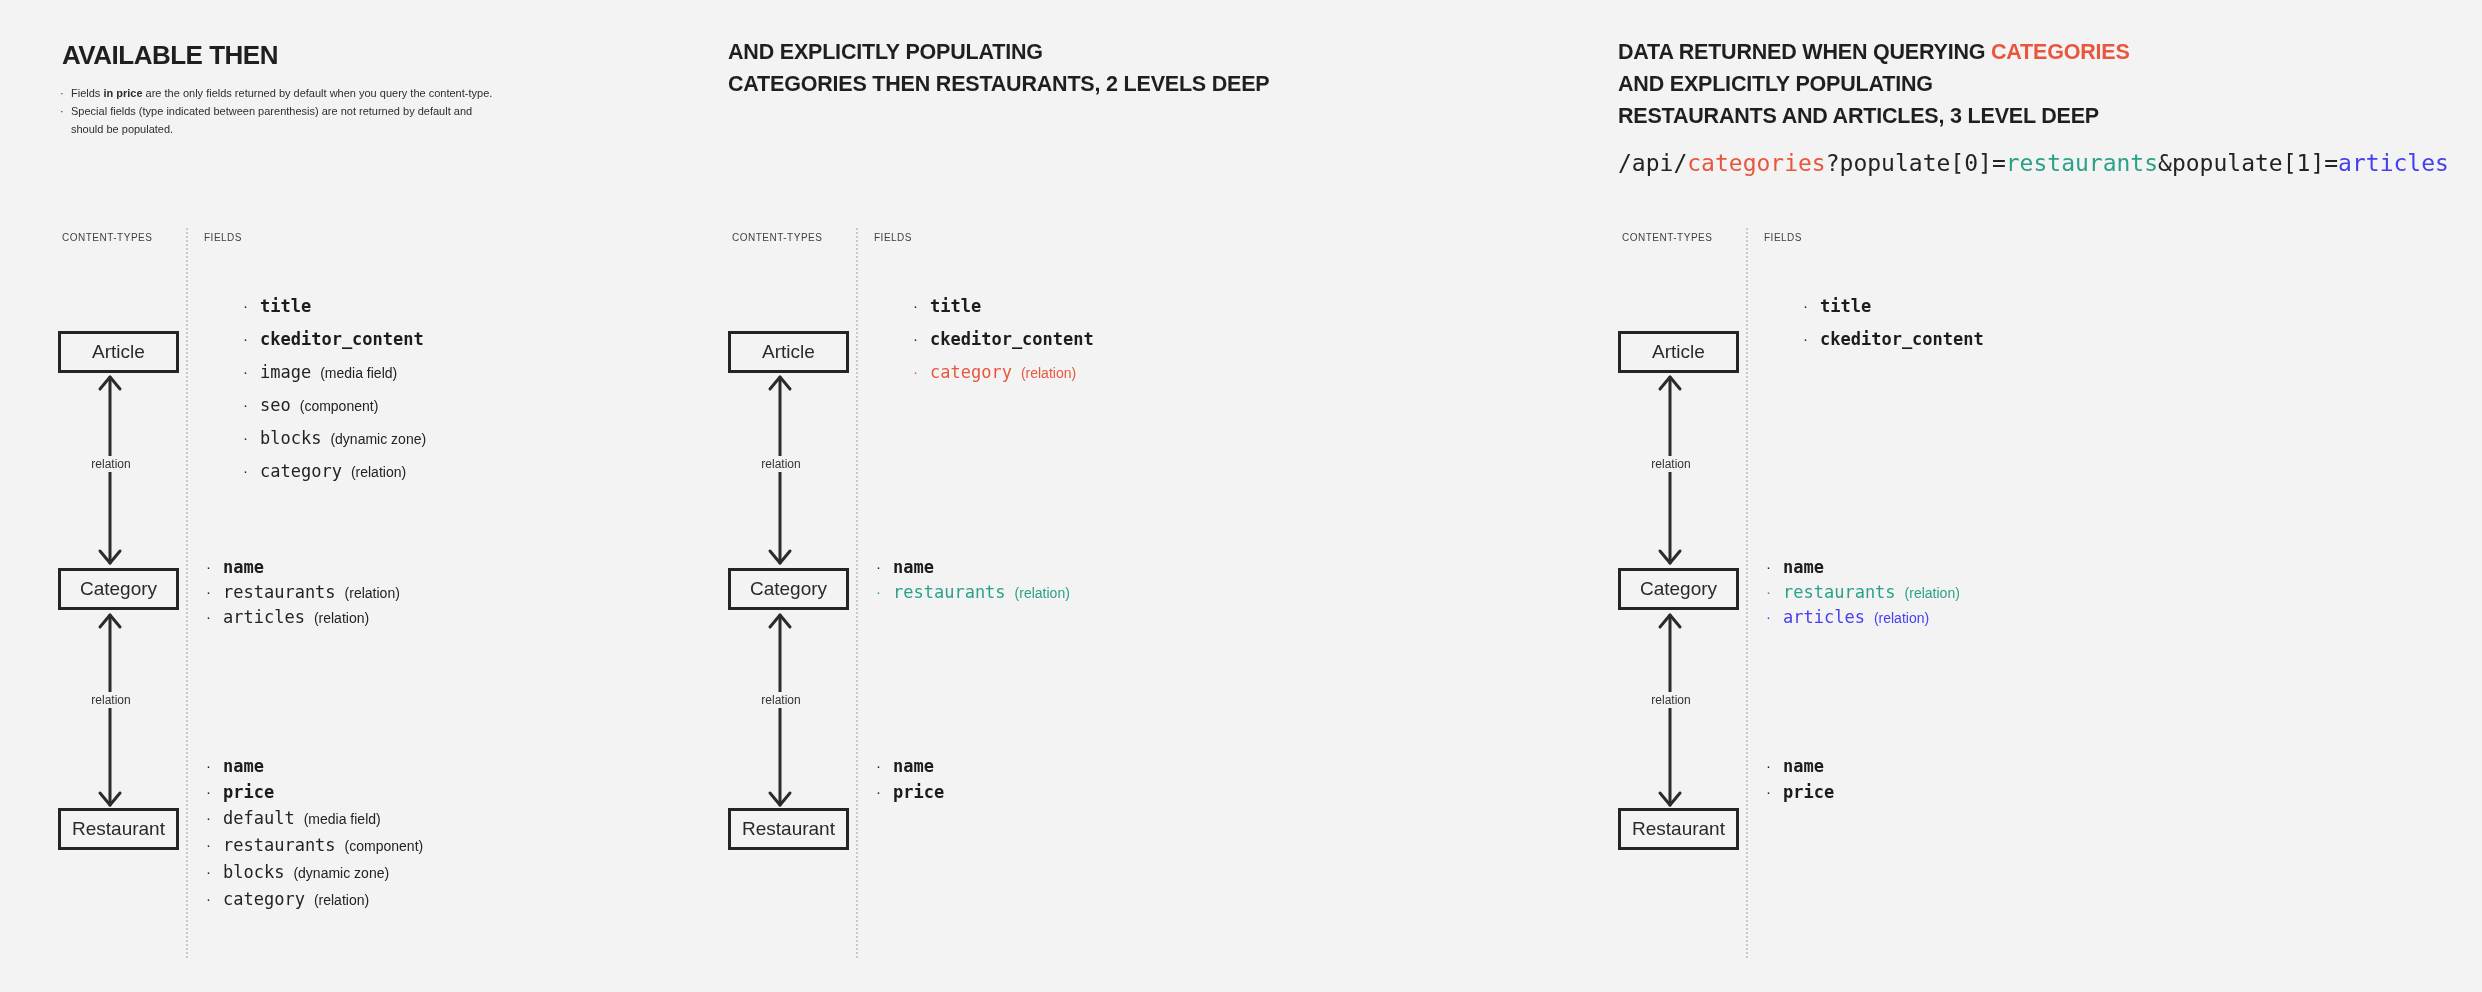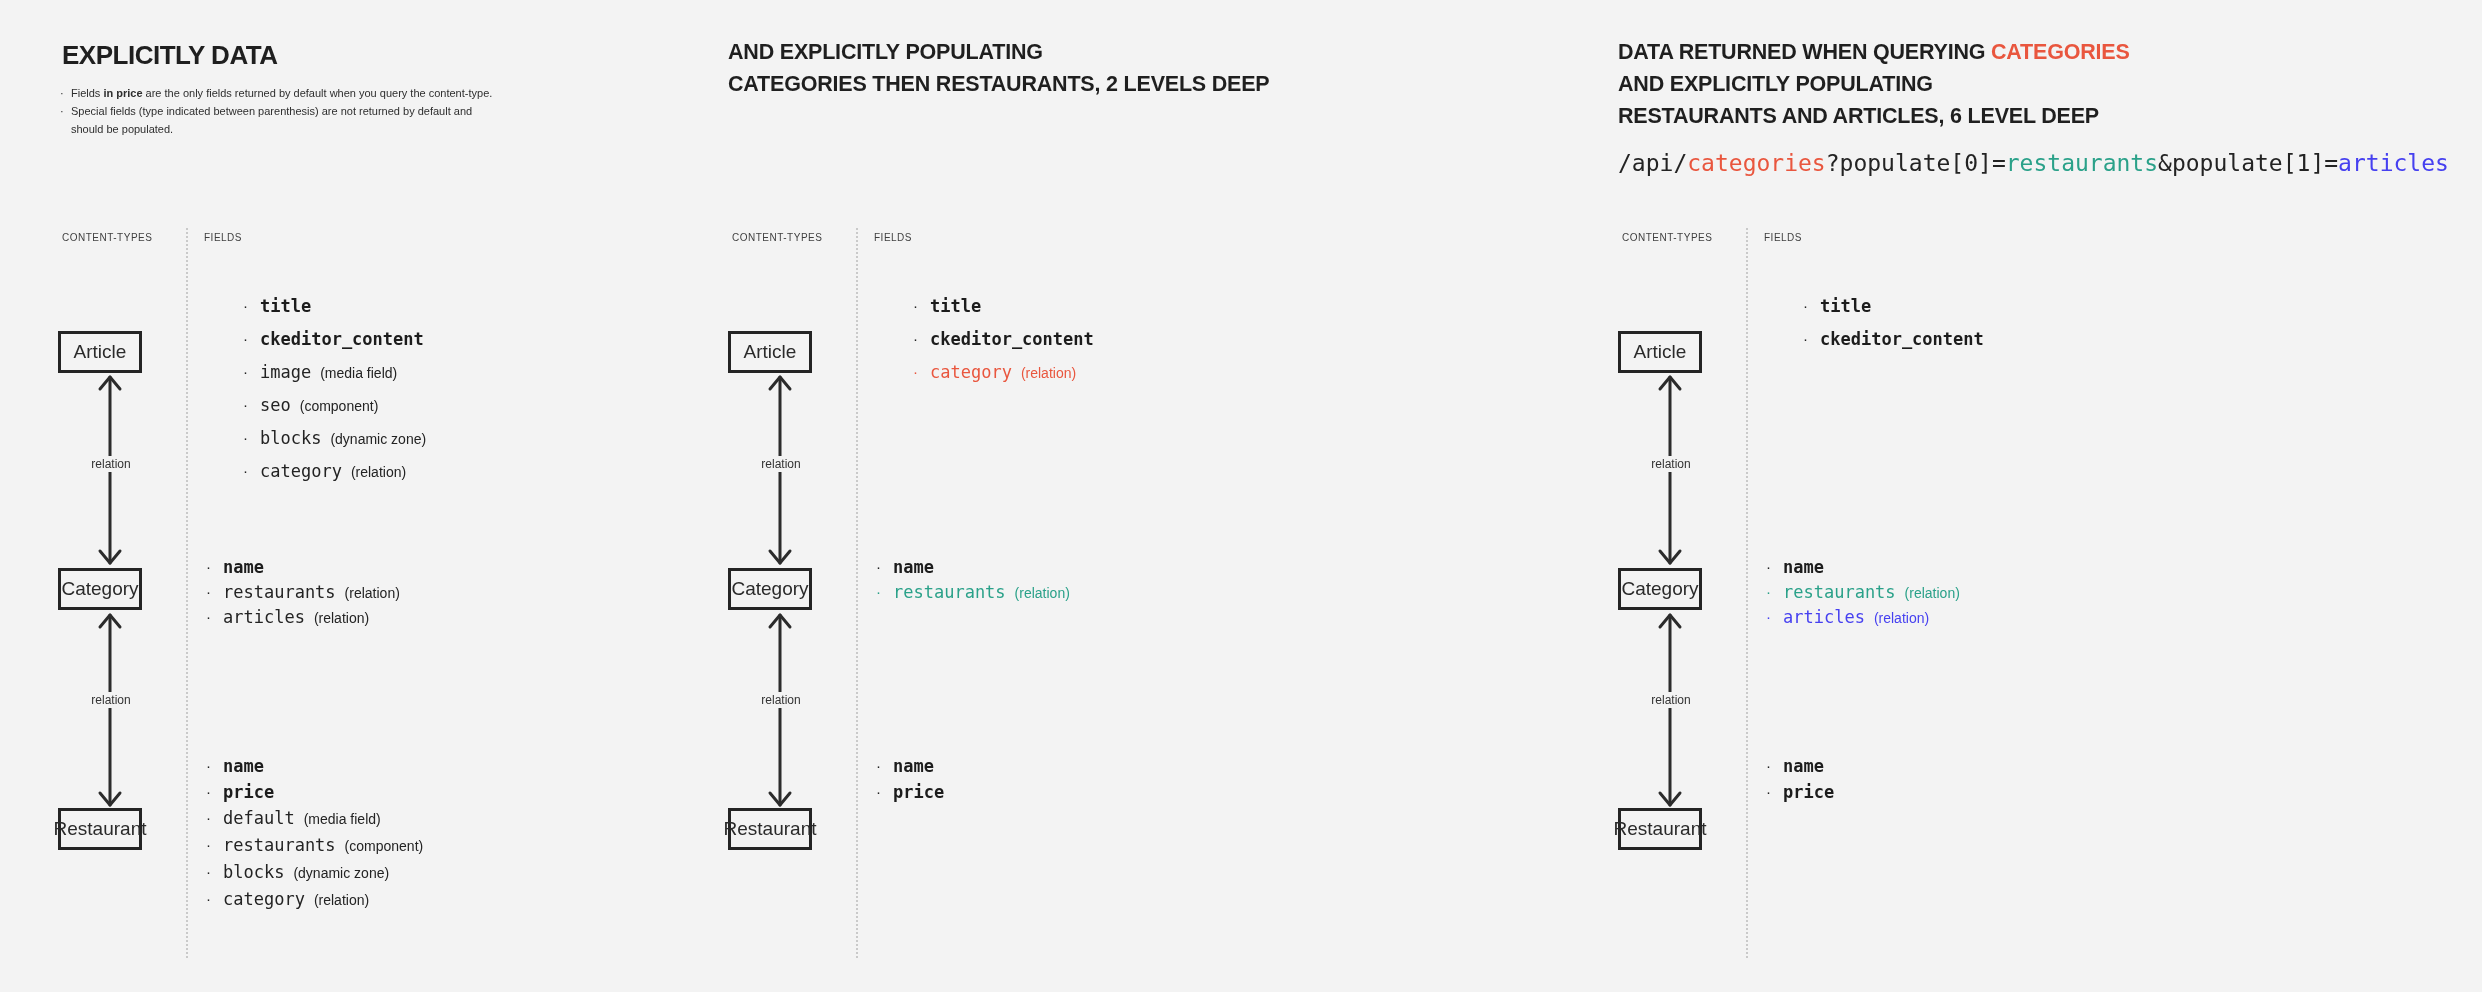--- a/index.html
+++ b/index.html
@@ -20,42 +20,42 @@
   .notes{position:absolute;left:2px;top:84px;width:440px;list-style:none;font-size:11px;line-height:18px;color:#2e2e2e;}
   .notes li{position:relative;padding-left:11px;}
   .notes li .ndot{position:absolute;left:0;top:0;}
   .nowrap{white-space:nowrap;}
   .notes b{font-weight:bold;}
 
   .col-head{position:absolute;top:232px;font-size:10px;letter-spacing:0.5px;color:var(--c-head);white-space:nowrap;}
   .ch-ct{left:4px;} .ch-f{left:146px;}
   .divider{position:absolute;left:128px;top:228px;height:730px;width:0;border-left:2px dotted var(--c-dot);}
 
-  .node{position:absolute;left:0;width:84px;height:42px;border:3px solid #242424;display:flex;align-items:center;justify-content:center;background:var(--bg);}
+  .node{position:absolute;left:0;width:121px;height:42px;border:3px solid #242424;display:flex;align-items:center;justify-content:center;background:var(--bg);}
   .node span{font-size:19px;color:#2a2a2a;white-space:nowrap;}
   .n-art{top:331px;} .n-cat{top:568px;} .n-res{top:808px;}
 
   .arrow{position:absolute;left:38px;width:29px;}
   .a1{top:374px;height:192px;} .a2{top:612px;height:196px;}
   .relation{position:absolute;left:53px;transform:translateX(-50%);background:var(--bg);font-size:12px;color:#333;padding:1px 7px;white-space:nowrap;}
   .r1{top:456px;} .r2{top:692px;}
 
   .fields{position:absolute;left:146px;list-style:none;white-space:nowrap;}
   .fl-a{top:290px;line-height:32px;margin-left:37px;} .fl-c{top:555px;line-height:24px;} .fl-r{top:753px;line-height:25px;}
   .fields .dot{display:inline-block;width:19px;padding-left:2px;font-size:15px;vertical-align:1px;}
   .fname{font-family:"DejaVu Sans Mono","Liberation Mono",monospace;font-size:17px;}
   .bold{font-weight:bold;color:#1c1c1c;}
   .fnote{font-size:14px;margin-left:9px;}
   svg polyline{fill:none;stroke:var(--c-line);stroke-width:3;stroke-linecap:round;stroke-linejoin:round;}
 </style>
 </head>
 <body>
 
 <section class="panel" id="p1">
-  <h1 class="h1">EXPLICITLY DATA</h1>
+  <h1 class="h1">AVAILABLE THEN</h1>
   <ul class="notes">
     <li class="nowrap"><span class="ndot">·</span><span>Fields </span><b>in price</b><span> are the only fields returned by default when you query the content-type.</span></li>
     <li><span class="ndot">·</span><span>Special fields (type indicated between parenthesis) are not returned by default and should be populated.</span></li>
   </ul>
 
   <div class="col-head ch-ct">CONTENT-TYPES</div>
   <div class="col-head ch-f">FIELDS</div>
   <div class="divider"></div>
 
   <div class="node n-art">
@@ -149,21 +149,21 @@
   <ul class="fields fl-r">
     <li><span class="dot">·</span><span class="fname bold">name</span></li>
     <li><span class="dot">·</span><span class="fname bold">price</span></li>
   </ul>
 </section>
 
 <section class="panel" id="p3">
   <div class="h2">
     <div><span>DATA RETURNED WHEN QUERYING </span><span class="c-red">CATEGORIES</span></div>
     <div>AND EXPLICITLY POPULATING</div>
-    <div>RESTAURANTS AND ARTICLES, 6 LEVEL DEEP</div>
+    <div>RESTAURANTS AND ARTICLES, 3 LEVEL DEEP</div>
   </div>
   <div class="code"><span>/api/</span><span class="c-red">categories</span><span>?populate[0]=</span><span class="c-teal">restaurants</span><span>&amp;populate[1]=</span><span class="c-blue">articles</span></div>
 
   <div class="col-head ch-ct">CONTENT-TYPES</div>
   <div class="col-head ch-f">FIELDS</div>
   <div class="divider"></div>
 
   <div class="node n-art">
       <span class="c-blue">Article</span>
     </div>

